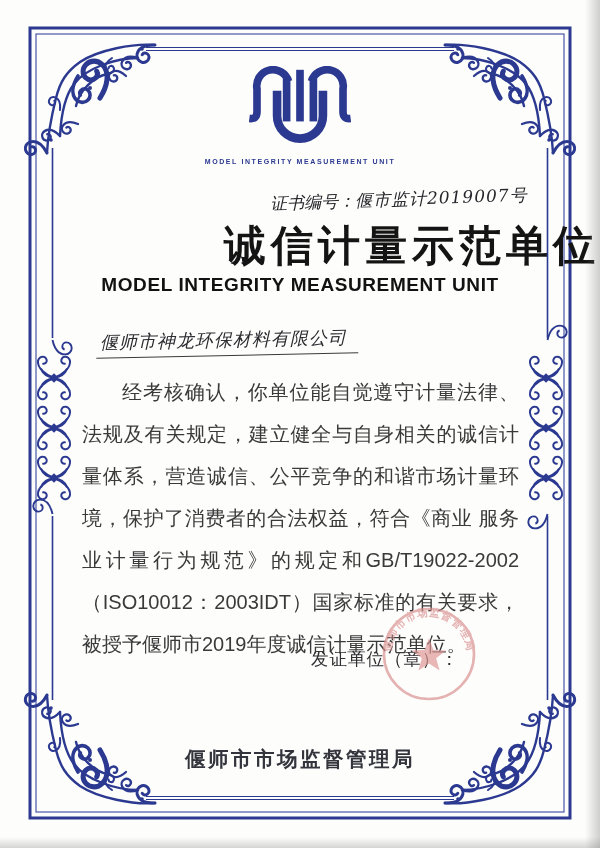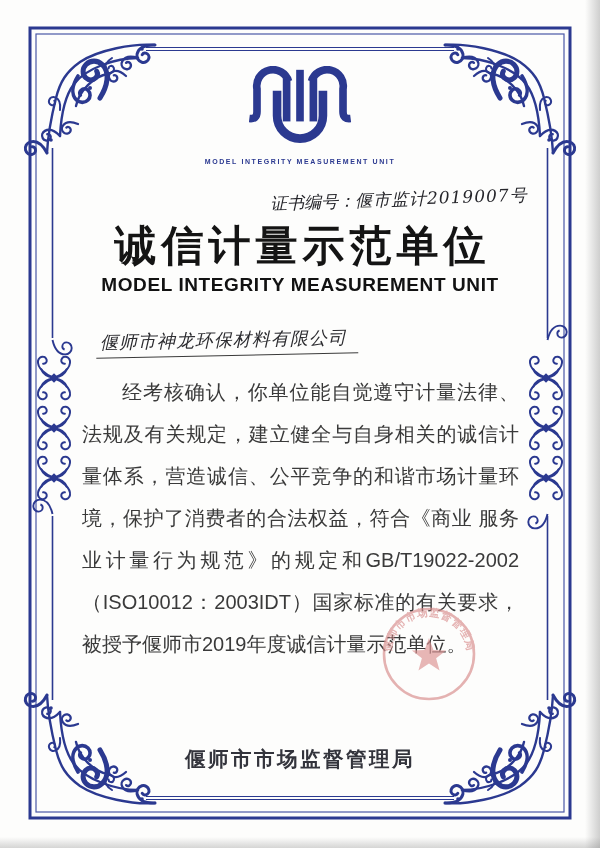--- a/index.html
+++ b/index.html
@@ -12,21 +12,21 @@
   .shadow-right{position:absolute;right:0;top:0;bottom:0;width:15px;
     background:linear-gradient(to right,rgba(120,120,120,0),rgba(120,120,120,.35));}
   .shadow-bottom{position:absolute;left:0;right:0;bottom:0;height:11px;
     background:linear-gradient(to bottom,rgba(120,120,120,0),rgba(120,120,120,.30));}
   .logo-wrap{position:absolute;left:0;top:66px;width:600px;text-align:center;}
   .logo-caption{margin-top:2px;font-size:7px;font-weight:bold;color:#2b3990;
     letter-spacing:1.6px;font-family:"Liberation Sans",sans-serif;}
   .certno{position:absolute;right:72px;top:188px;font-size:17px;color:#26262b;
     font-family:"DejaVu Serif",serif;font-style:italic;transform:rotate(-2deg);}
   .certno .val{letter-spacing:1px;}
-  .title-zh{position:absolute;left:0;top:218px;width:600px;margin:0;text-align:center;
+  .title-zh{position:absolute;left:0;top:218px;width:600px;margin:0;text-align:right;
     font-family:"Liberation Serif",serif;font-weight:bold;font-size:42px;color:#141414;
     letter-spacing:5px;text-indent:5px;}
   .title-en{position:absolute;left:0;top:274px;width:600px;text-align:center;
     font-weight:bold;font-size:19px;color:#121212;letter-spacing:.6px;}
   .awardee{position:absolute;left:96px;top:328px;min-width:250px;padding:0 8px 3px 4px;
     border-bottom:1.6px solid #3a3a3a;font-family:"DejaVu Serif",serif;font-style:italic;
     font-size:18px;color:#2c2c30;transform:rotate(-1.2deg);letter-spacing:1px;}
   .body-text{position:absolute;left:82px;top:371px;width:437px;margin:0;
     font-size:20px;line-height:42px;color:#3a3a3a;text-align:justify;text-indent:2em;}
   .issuer-label{position:absolute;left:311px;top:647px;font-size:17.5px;color:#2e2e31;
@@ -131,20 +131,21 @@
     <span>证书编号：</span><span class="val">偃市监计2019007号</span>
   </div>
 
   <h1 class="title-zh">诚信计量示范单位</h1>
   <div class="title-en">MODEL INTEGRITY MEASUREMENT UNIT</div>
 
   <div class="awardee">偃师市神龙环保材料有限公司</div>
 
   <p class="body-text">经考核确认，你单位能自觉遵守计量法律、法规及有关规定，建立健全与自身相关的诚信计量体系，营造诚信、公平竞争的和谐市场计量环境，保护了消费者的合法权益，符合《商业 服务业计量行为规范》的规定和GB/T19022-2002（ISO10012：2003IDT）国家标准的有关要求，被授予偃师市2019年度诚信计量示范单位。</p>
 
+  <div class="issuer-label">发证单位（章）：</div>
 
   <svg class="seal" width="130" height="130" viewBox="0 0 130 130">
     <defs>
       <path id="sealArc" d="M25 62A38 38 0 0 1 101 62"></path>
     </defs>
     <circle cx="63" cy="62" r="45" fill="none" stroke="#d98f8f" stroke-width="2.6"></circle>
     <polygon points="63,46 67.41,57.93 80.12,58.44 70.13,66.32 73.58,78.56 63,71.5 52.42,78.56 55.87,66.32 45.88,58.44 58.59,57.93" fill="#dd9595"></polygon>
     <text font-size="10.5" fill="#d98f8f" letter-spacing="1" font-weight="bold">
       <textPath href="#sealArc" startOffset="50%" text-anchor="middle">偃师市市场监督管理局</textPath>
     </text>

